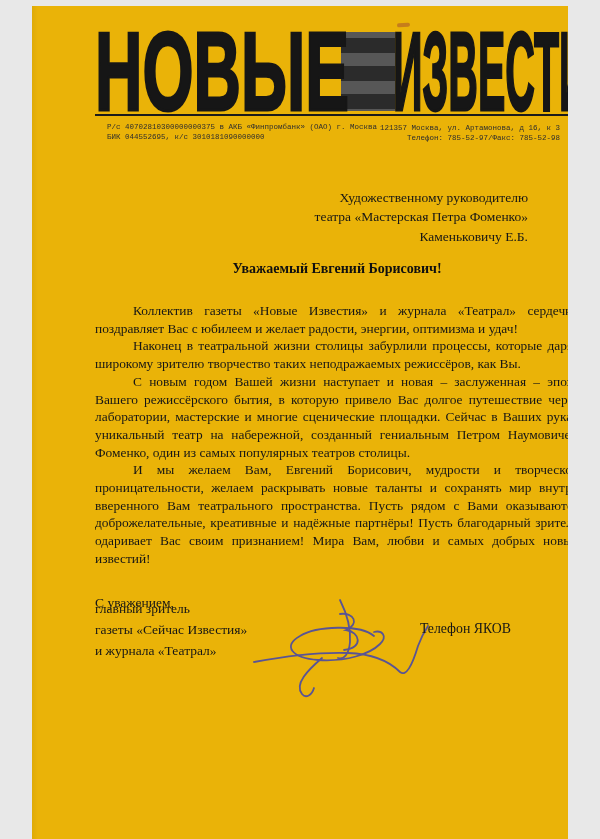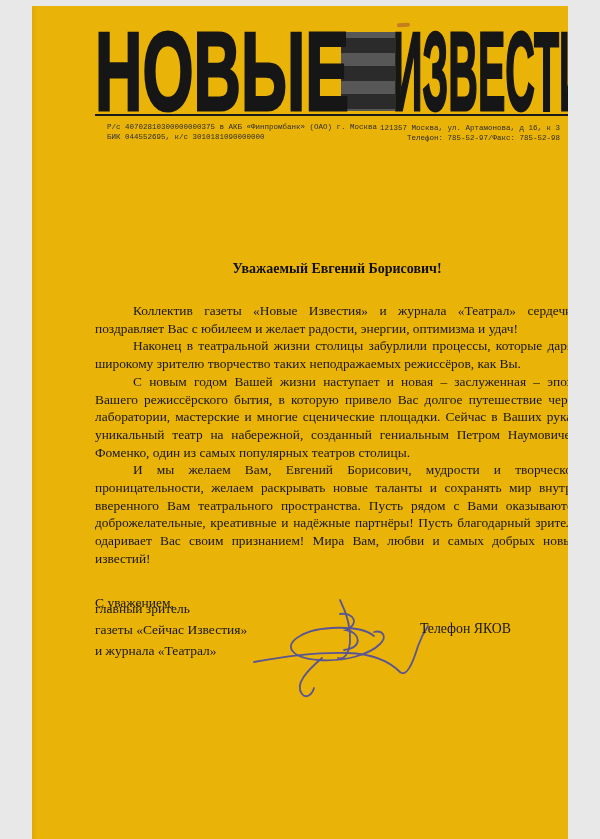--- a/index.html
+++ b/index.html
@@ -79,20 +79,25 @@
   <div class="bank-block">
     <div>Р/с 40702810300000000375 в АКБ «Финпромбанк» (ОАО) г. Москва</div>
     <div>БИК 044552695, к/с 3010181090000000</div>
   </div>
 
   <div class="addr-block">
     <div>121357 Москва, ул. Артамонова, д 16, к 3</div>
     <div>Телефон: 785-52-97/Факс: 785-52-98</div>
   </div>
 
+  <div class="recipient">
+    <div>Художественному руководителю</div>
+    <div>театра «Мастерская Петра Фоменко»</div>
+    <div>Каменьковичу Е.Б.</div>
+  </div>
 
   <div class="salutation">Уважаемый Евгений Борисович!</div>
 
   <div class="body-col">
     <p>Коллектив газеты «Новые Известия» и журнала «Театрал» сердечно поздравляет Вас с юбилеем и желает радости, энергии, оптимизма и удач!</p>
     <p>Наконец в театральной жизни столицы забурлили процессы, которые дарят широкому зрителю творчество таких неподражаемых режиссёров, как Вы.</p>
     <p>С новым годом Вашей жизни наступает и новая – заслуженная – эпоха Вашего режиссёрского бытия, в которую привело Вас долгое путешествие через лаборатории, мастерские и многие сценические площадки. Сейчас в Ваших руках уникальный театр на набережной, созданный гениальным Петром Наумовичем Фоменко, один из самых популярных театров столицы.</p>
     <p>И мы желаем Вам, Евгений Борисович, мудрости и творческой проницательности, желаем раскрывать новые таланты и сохранять мир внутри вверенного Вам театрального пространства. Пусть рядом с Вами оказываются доброжелательные, креативные и надёжные партнёры! Пусть благодарный зритель одаривает Вас своим признанием! Мира Вам, любви и самых добрых новых известий!</p>
   </div>
 

